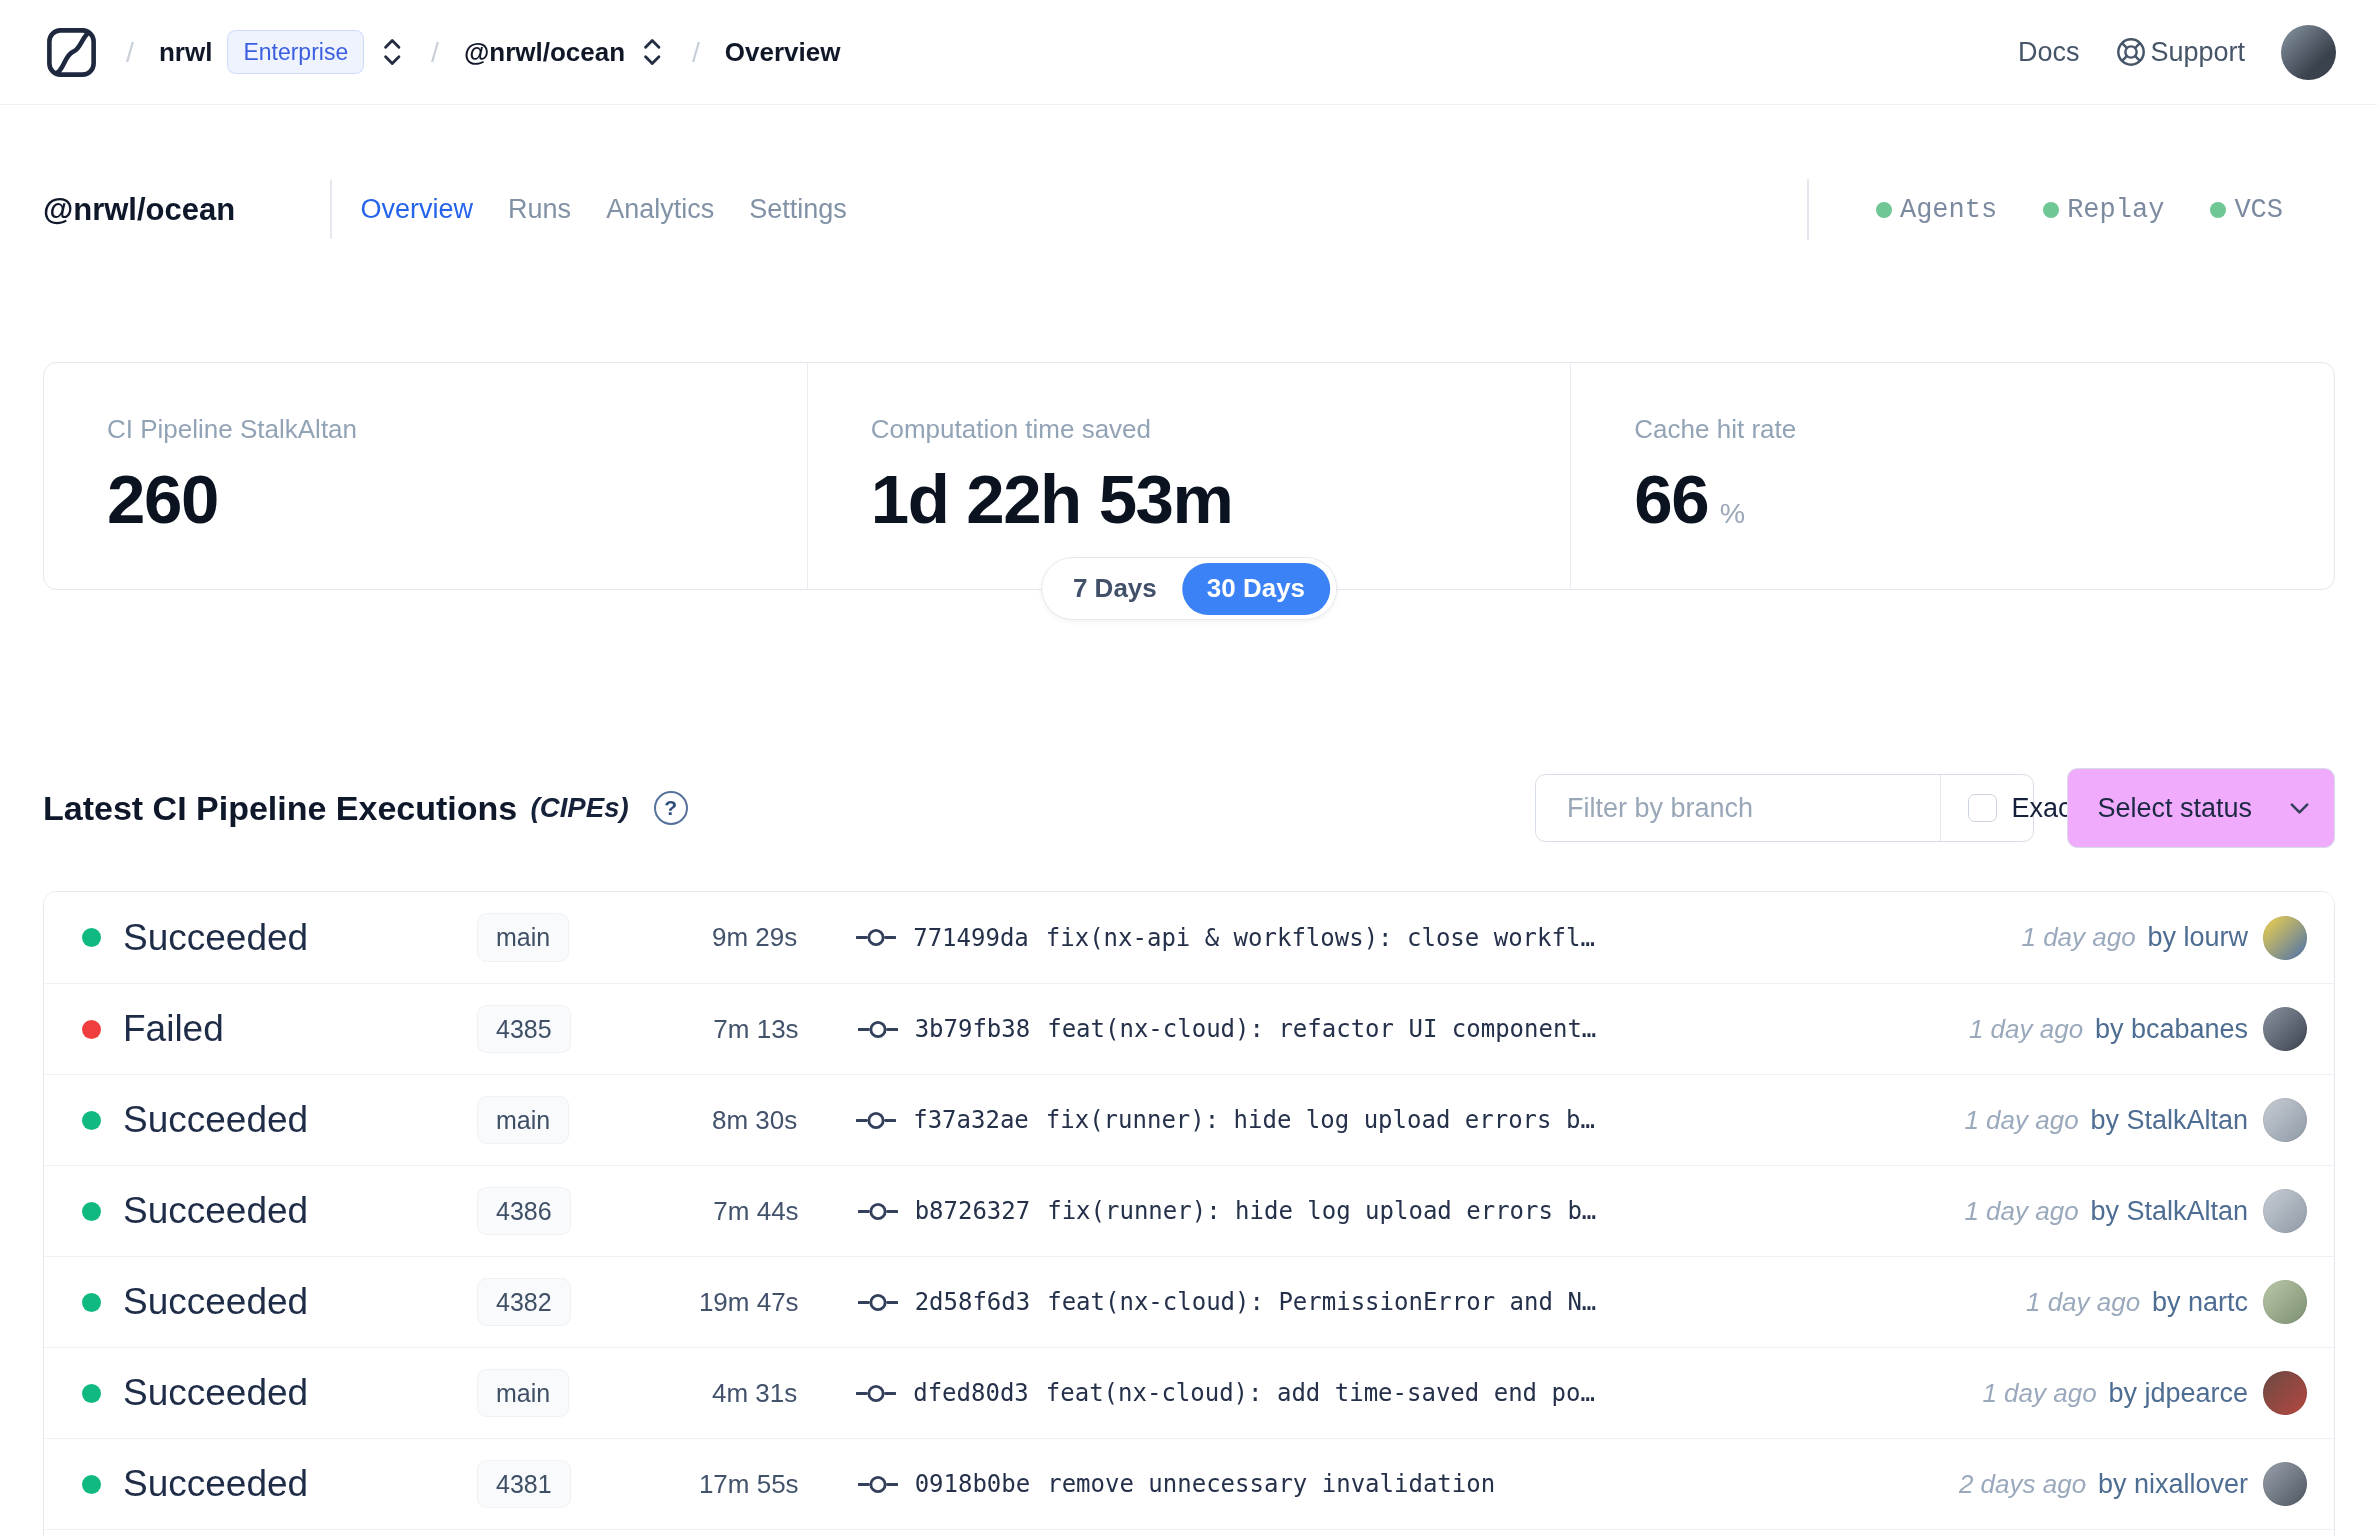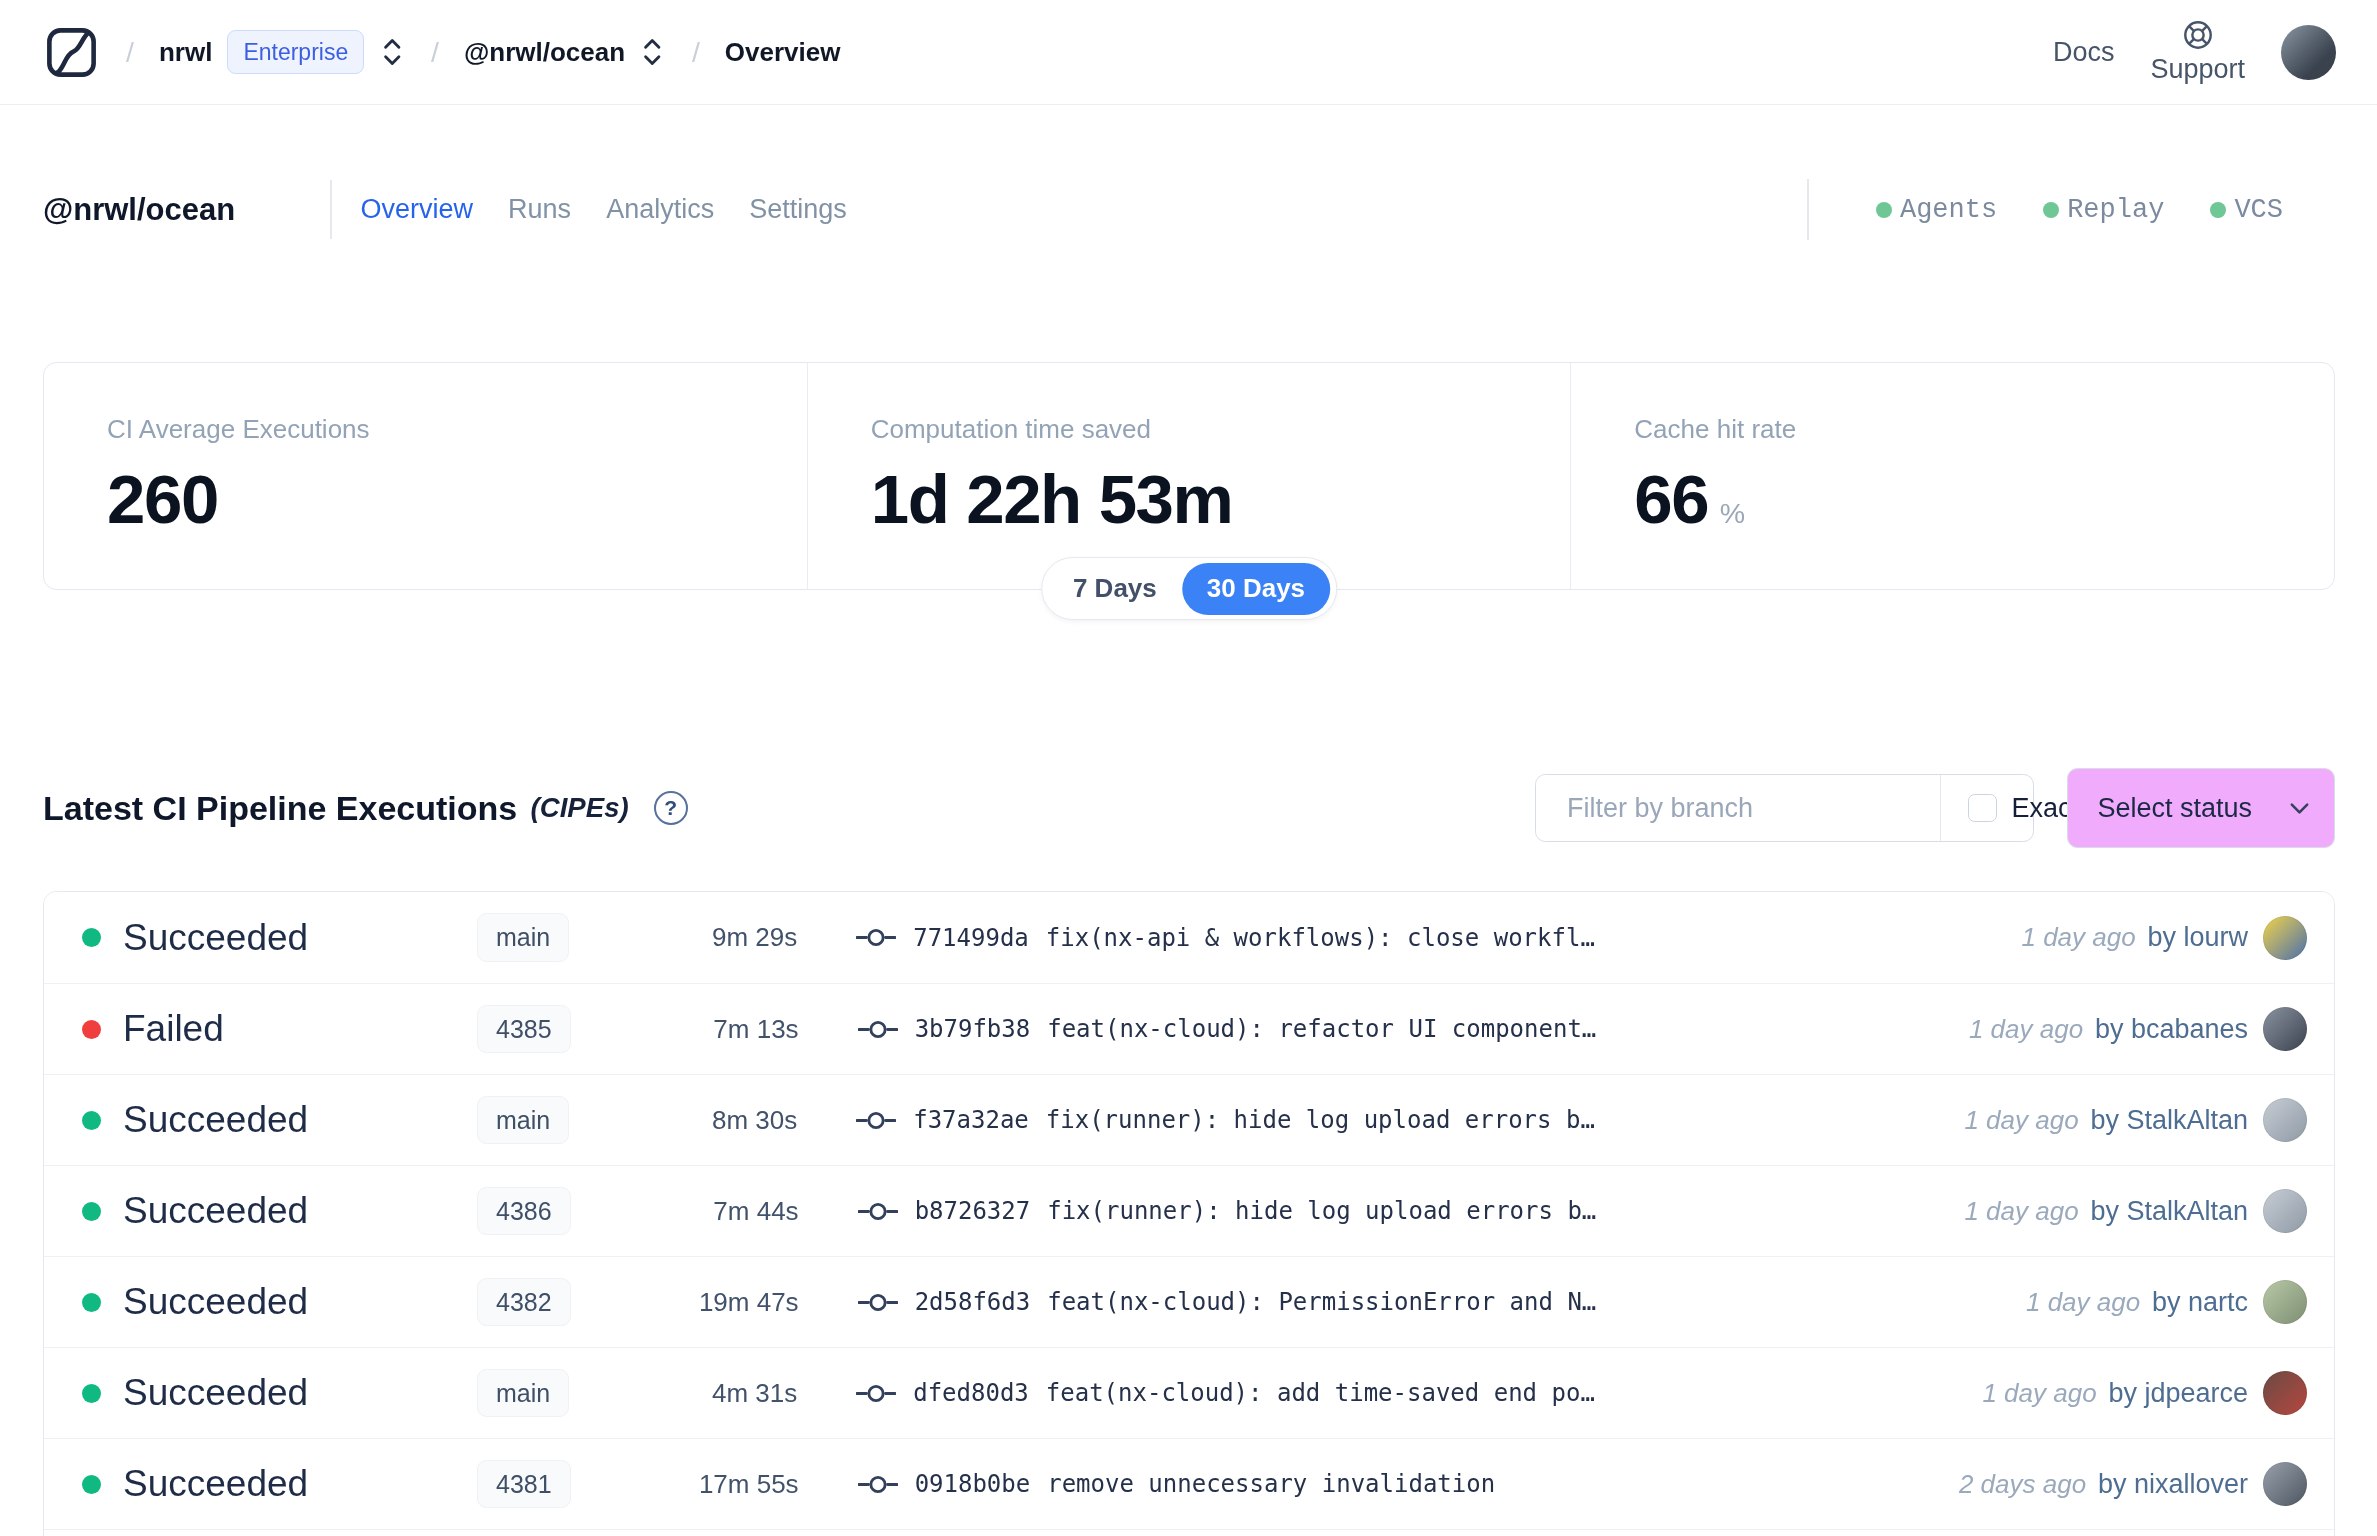--- a/index.html
+++ b/index.html
@@ -9,21 +9,21 @@
   
   .app-header { height:105px; display:flex; align-items:center; padding:0 42px;
     border-bottom:1.9px solid #eceef2; background:#fff; }
   .crumb-sep { color:#c9d0da; font-size:28.5px; font-weight:300; margin:0 25px; }
   .crumb-text { font-size:26px; font-weight:600; color:#101828;text-align:right; }
   .ent-badge { margin-left:15px; font-size:23px; font-weight:500; color:#3c5fe0;
     background:#eef3fe; border:1.9px solid #ccdafc; border-radius:8.6px; padding:7.6px 15px; }
   .updown { margin-left:13.3px; display:inline-flex; }
   .hdr-right { margin-left:auto; display:flex; align-items:center; gap:36px; }
   .hdr-link { font-size:27px; font-weight:500; color:#475569; cursor:pointer; }
-  .support-wrap { display:flex; align-items:center; gap:3px;flex-direction:column; }
+  .support-wrap { display:flex; align-items:center; gap:3px; }
   .avatar-lg { width:55px; height:55px; border-radius:50%;
     background:linear-gradient(135deg,#8b97a5 0%,#39424d 70%); }
 
   
   .main { padding:0 43px; }
 
   
   .ws-row { margin-top:72px; height:65px; display:flex; align-items:center; }
   .ws-title { font-size:31px; font-weight:700; color:#0f172a; }
   .v-div { width:1.9px; height:59px; background:#e5e9ef; margin-left:95px; }
@@ -166,21 +166,21 @@
       </span>
       <span class="svc">
         <span class="svc-dot" style="background: rgb(111, 199, 149);"></span>
         <span>VCS</span>
       </span>
     </div>
   </div>
 
   <section class="stats">
     <div class="stat-cell">
-      <div class="stat-label">CI Average Executions</div>
+      <div class="stat-label">CI Pipeline StalkAltan</div>
       <div class="stat-value">
           <span>260</span>
         </div>
     </div>
     <div class="stat-cell">
       <div class="stat-label">Computation time saved</div>
       <div class="stat-value">
           <span>1d 22h 53m</span>
         </div>
     </div>

